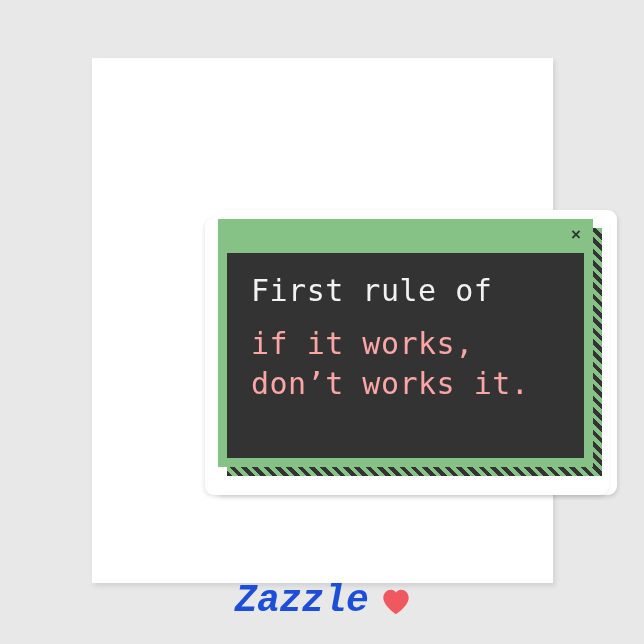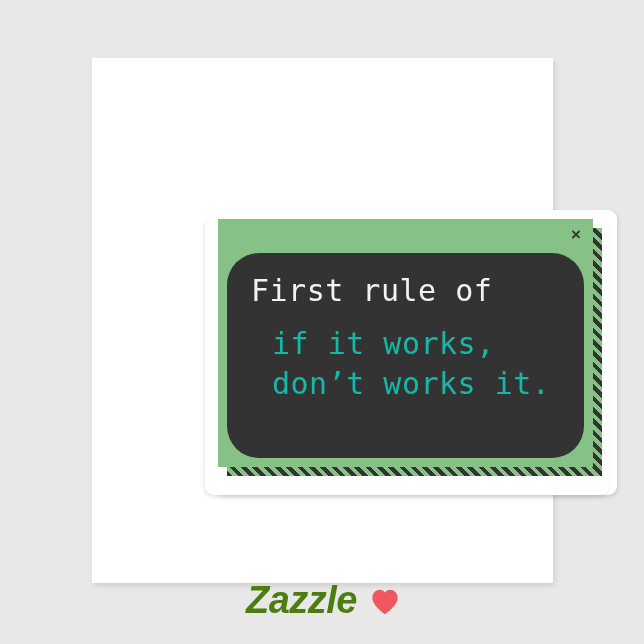--- a/index.html
+++ b/index.html
@@ -117,51 +117,50 @@
 
   
   .terminal {
     position: relative;
     margin: 0 9px 9px 9px;
     flex: 1 1 auto;
     background: #333333;
     padding: 18px 0 0 24px;
     box-sizing: border-box;
     overflow: hidden;
-    border-radius: 32px;
   }
   .term-line {
     font-family: "DejaVu Sans Mono", "Liberation Mono", monospace;
     font-size: 30px;
     line-height: 1.33;
     letter-spacing: 0.5px;
     white-space: pre;
   }
   .term-line.primary { color: #f2f2f2; }
-  .term-line.accent  { color: #14b8a6; margin-left: 21px; }
+  .term-line.accent  { color: #fca5a5; }
   .term-gap { height: 13px; }
 
   
   #brand {
     position: absolute;
     left: 0;
     top: 517px;
     width: 461px;
     height: 50px;
     display: flex;
     align-items: center;
     justify-content: center;
     gap: 14px;
   }
   .brand-word {
-    font-family: Liberation Sans, sans-serif;
+    font-family: Liberation Mono, monospace;
     font-style: italic;
     font-weight: bold;
     font-size: 38px;
-    color: #4d7c0f;
+    color: #1d4ed8;
     letter-spacing: -0.5px;
   }
   .brand-heart {
     width: 28px;
     height: 28px;
     position: relative;
     top: 2px;
   }
 </style>
 </head>

